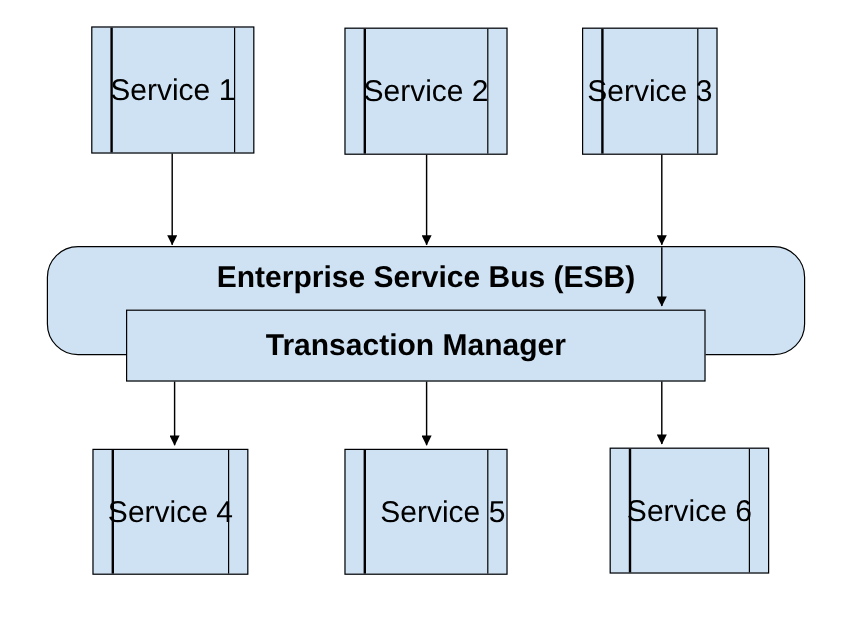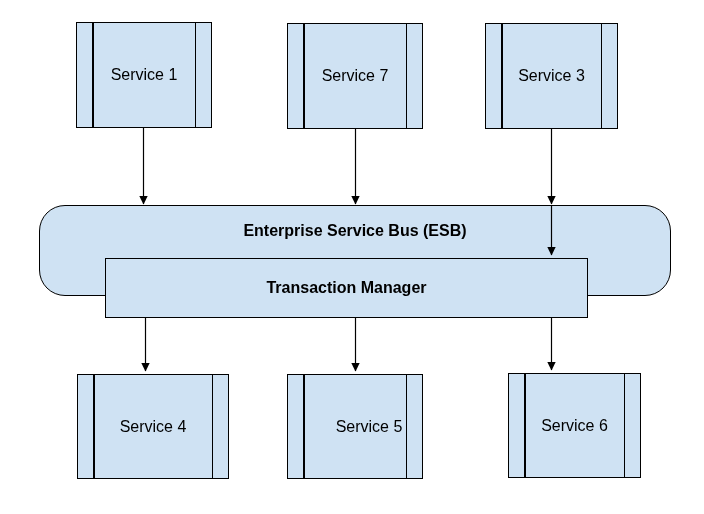--- a/index.html
+++ b/index.html
@@ -35,21 +35,21 @@
   }
   .bar{
     position:absolute;
     top:0;bottom:0;
     width:1.5px;
     background:var(--node-border);
   }
   .bar-l{left:15px;}
   .bar-r{right:15px;}
   .label{
-    font-size:16px;
+    font-size:25px;
     line-height:22px;
     white-space:nowrap;
     text-align:left;
   }
   .bold{font-weight:bold;}
   .esb{
     border:1.2px solid var(--node-border);
     border-radius:26px;
     align-items:flex-start;
     padding-top:14px;
@@ -81,38 +81,38 @@
 
   <div class="node process" style="left:76px;top:22px;width:136px;height:106px;">
     <div class="bar bar-l"></div>
     <div class="bar bar-r"></div>
     <span class="label">Service 1</span>
   </div>
 
   <div class="node process" style="left:287px;top:23px;width:136px;height:106px;">
     <div class="bar bar-l"></div>
     <div class="bar bar-r"></div>
-    <span class="label">Service 7</span>
+    <span class="label">Service 2</span>
   </div>
 
-  <div class="node process" style="left:485px;top:23px;width:133px;height:106px;">
+  <div class="node process" style="left:485px;top:23px;width:113px;height:106px;">
     <div class="bar bar-l"></div>
     <div class="bar bar-r"></div>
     <span class="label">Service 3</span>
   </div>
 
   <div class="node esb" style="left:39px;top:205px;width:632px;height:91px;">
     <span class="label bold">Enterprise Service Bus (ESB)</span>
   </div>
 
   <div class="node tm" style="left:105px;top:258px;width:483px;height:60px;">
     <span class="label bold">Transaction Manager</span>
   </div>
 
-  <div class="node process" style="left:77px;top:374px;width:152px;height:105px;">
+  <div class="node process" style="left:77px;top:374px;width:130px;height:105px;">
     <div class="bar bar-l"></div>
     <div class="bar bar-r"></div>
     <span class="label">Service 4</span>
   </div>
 
   <div class="node process" style="left:287px;top:374px;width:136px;height:105px;padding-left:28px;">
     <div class="bar bar-l"></div>
     <div class="bar bar-r"></div>
     <span class="label">Service 5</span>
   </div>

